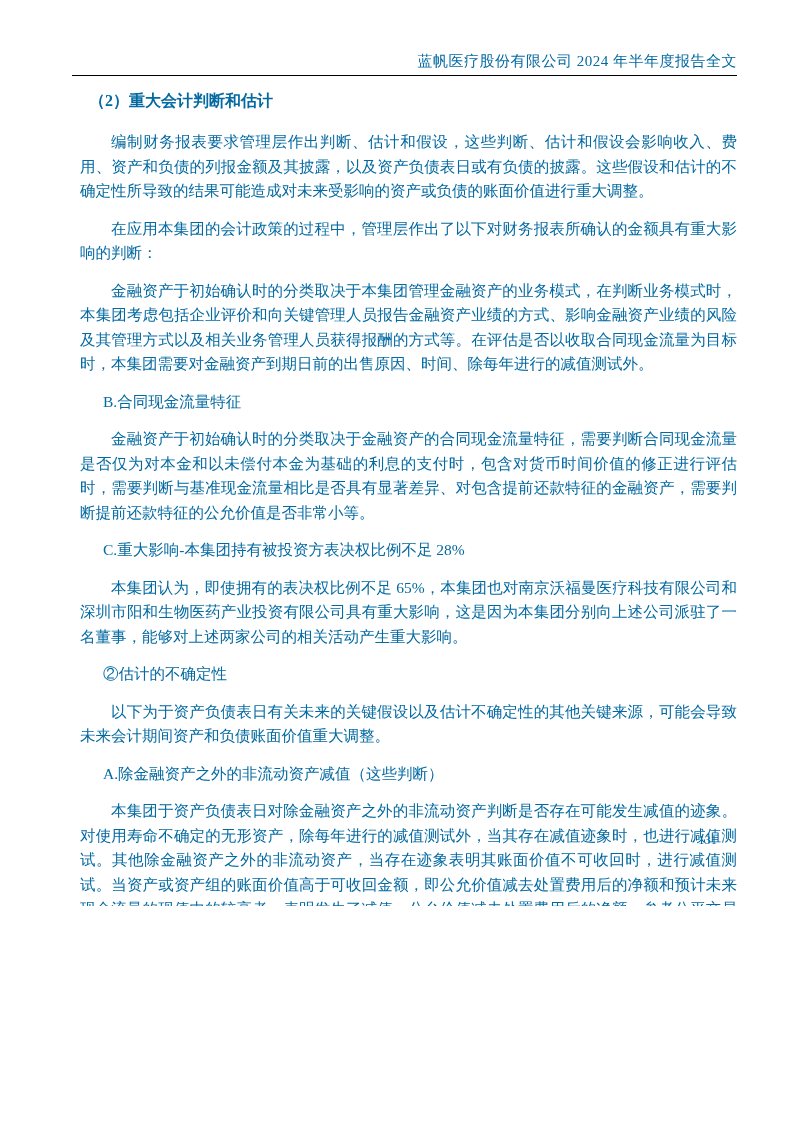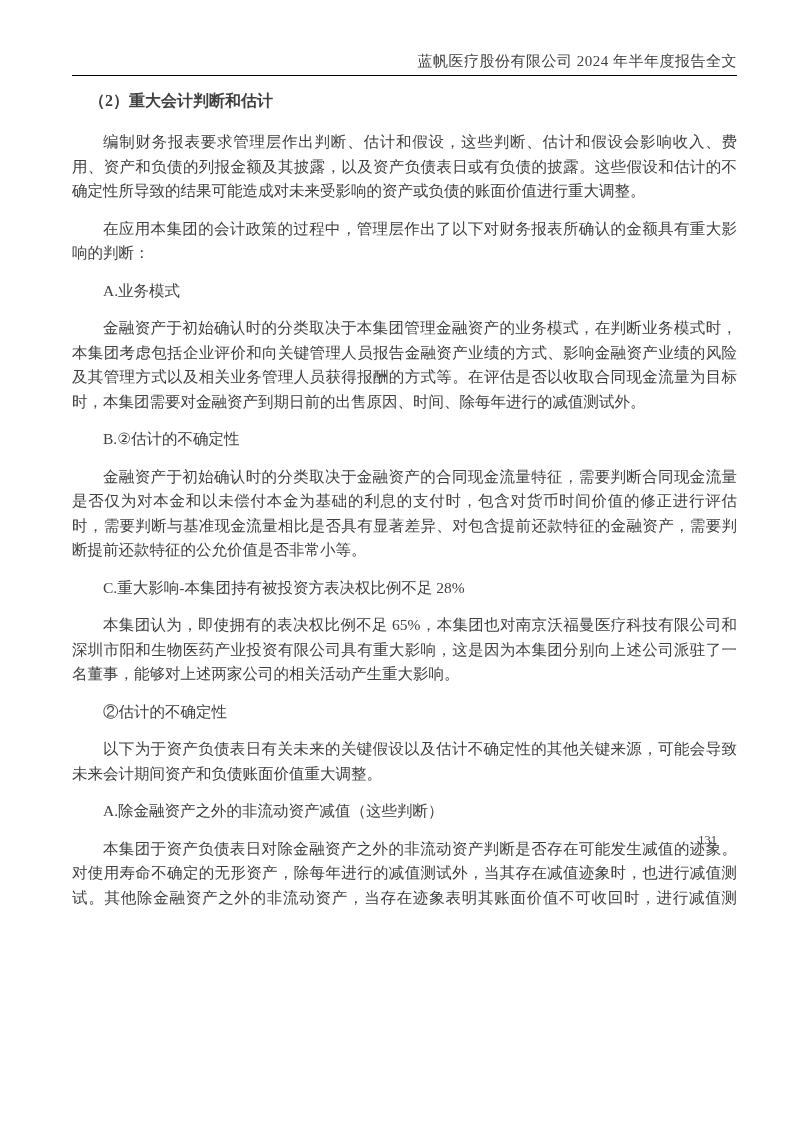--- a/index.html
+++ b/index.html
@@ -6,21 +6,21 @@
     margin: 0;
     padding: 0;
     background: #ffffff;
   }
   .page {
     position: relative;
     width: 793px;
     height: 906px;
     background: #ffffff;
     font-family: "Liberation Serif", "DejaVu Serif", serif;
-    color: #404040;
+    color: #0369a1;
     overflow: hidden;
     box-sizing: border-box;
     border-radius: 23px;
   }
   .header {
     position: absolute;
     top: 0;
     left: 72px;
     right: 56px;
     padding-top: 52px;
@@ -43,21 +43,21 @@
     font-size: 16px;
     font-weight: bold;
     margin: 0 0 18px 17px;
     line-height: 22px;
   }
   .para {
     font-size: 15.5px;
     line-height: 24.5px;
     text-align: justify;
     text-indent: 2em;
-    margin: 0 0 13px 0;
+    margin: 0 0 13px 8px;
     word-break: break-all;
   }
   .subhead {
     font-size: 15.5px;
     line-height: 24.5px;
     text-indent: 2em;
     margin: 0 0 13px 0;
     white-space: nowrap;
   }
   .page-number {
@@ -76,23 +76,22 @@
 
   <div class="header">
     <span class="header-title">蓝帆医疗股份有限公司 2024 年半年度报告全文</span>
   </div>
 
   <div class="content">
     <h2 class="section-heading">（2）重大会计判断和估计</h2>
 
     <p class="para">编制财务报表要求管理层作出判断、估计和假设，这些判断、估计和假设会影响收入、费用、资产和负债的列报金额及其披露，以及资产负债表日或有负债的披露。这些假设和估计的不确定性所导致的结果可能造成对未来受影响的资产或负债的账面价值进行重大调整。</p>
     <p class="para">在应用本集团的会计政策的过程中，管理层作出了以下对财务报表所确认的金额具有重大影响的判断：</p>
-    <p class="subhead">A.业务模式</p>
     <p class="para">金融资产于初始确认时的分类取决于本集团管理金融资产的业务模式，在判断业务模式时，本集团考虑包括企业评价和向关键管理人员报告金融资产业绩的方式、影响金融资产业绩的风险及其管理方式以及相关业务管理人员获得报酬的方式等。在评估是否以收取合同现金流量为目标时，本集团需要对金融资产到期日前的出售原因、时间、除每年进行的减值测试外。</p>
-    <p class="subhead">B.②估计的不确定性</p>
+    <p class="subhead">B.合同现金流量特征</p>
     <p class="para">金融资产于初始确认时的分类取决于金融资产的合同现金流量特征，需要判断合同现金流量是否仅为对本金和以未偿付本金为基础的利息的支付时，包含对货币时间价值的修正进行评估时，需要判断与基准现金流量相比是否具有显著差异、对包含提前还款特征的金融资产，需要判断提前还款特征的公允价值是否非常小等。</p>
     <p class="subhead">C.重大影响-本集团持有被投资方表决权比例不足 28%</p>
     <p class="para">本集团认为，即使拥有的表决权比例不足 65%，本集团也对南京沃福曼医疗科技有限公司和深圳市阳和生物医药产业投资有限公司具有重大影响，这是因为本集团分别向上述公司派驻了一名董事，能够对上述两家公司的相关活动产生重大影响。</p>
     <p class="subhead">②估计的不确定性</p>
     <p class="para">以下为于资产负债表日有关未来的关键假设以及估计不确定性的其他关键来源，可能会导致未来会计期间资产和负债账面价值重大调整。</p>
     <p class="subhead">A.除金融资产之外的非流动资产减值（这些判断）</p>
     <p class="para">本集团于资产负债表日对除金融资产之外的非流动资产判断是否存在可能发生减值的迹象。对使用寿命不确定的无形资产，除每年进行的减值测试外，当其存在减值迹象时，也进行减值测试。其他除金融资产之外的非流动资产，当存在迹象表明其账面价值不可收回时，进行减值测试。当资产或资产组的账面价值高于可收回金额，即公允价值减去处置费用后的净额和预计未来现金流量的现值中的较高者，表明发生了减值。公允价值减去处置费用后的净额，参考公平交易中类似资产的销售协议价格或可观察到的市场价格，减去可直接归属于该资产处置的增量成本确定。预计未来现金流量现值时，管理层必须估计该项资产或资产组的预计未来现金流量，并选择恰当的折现率确定未来现金流量的现值。</p>
     <p class="subhead">B.本集团认为</p>
     <p class="para">本集团至少每年测试商誉是否发生减值。这要求对分配了商誉的资产组或者资产组组合的未来现金流量的现值进行预计。对未来现金流量的现值进行预计时，本集团需要预计未来资产组或者资产组组合产生的现金流量，同时选择恰当的折现率确定未来现金流量的现值。</p>
 

